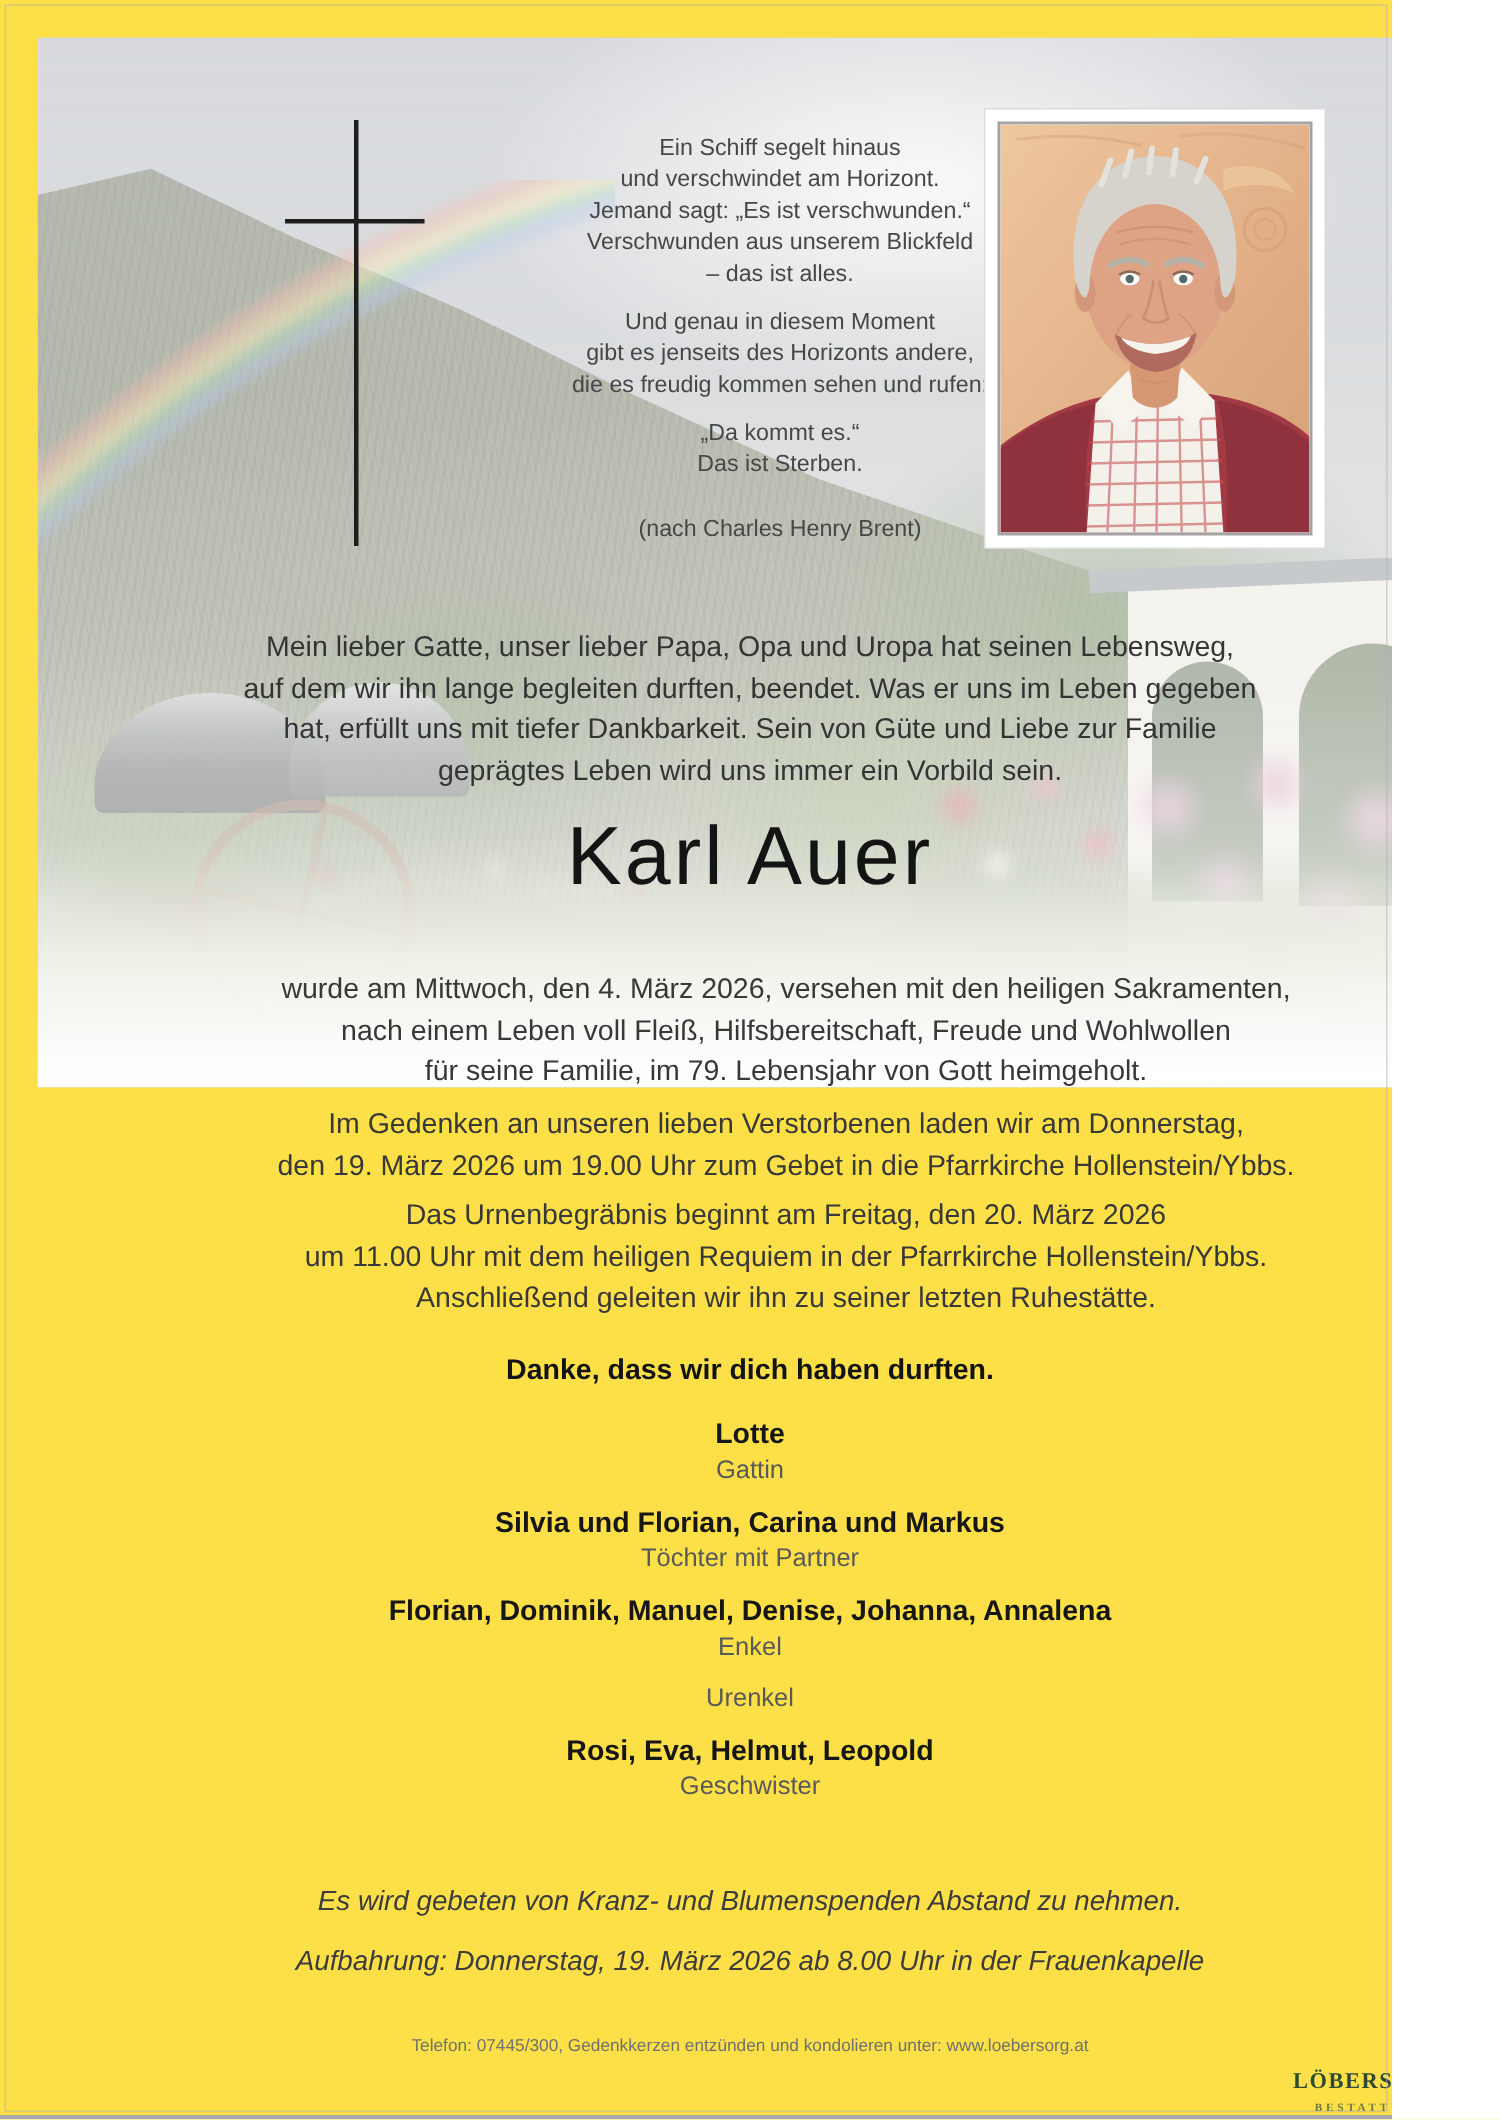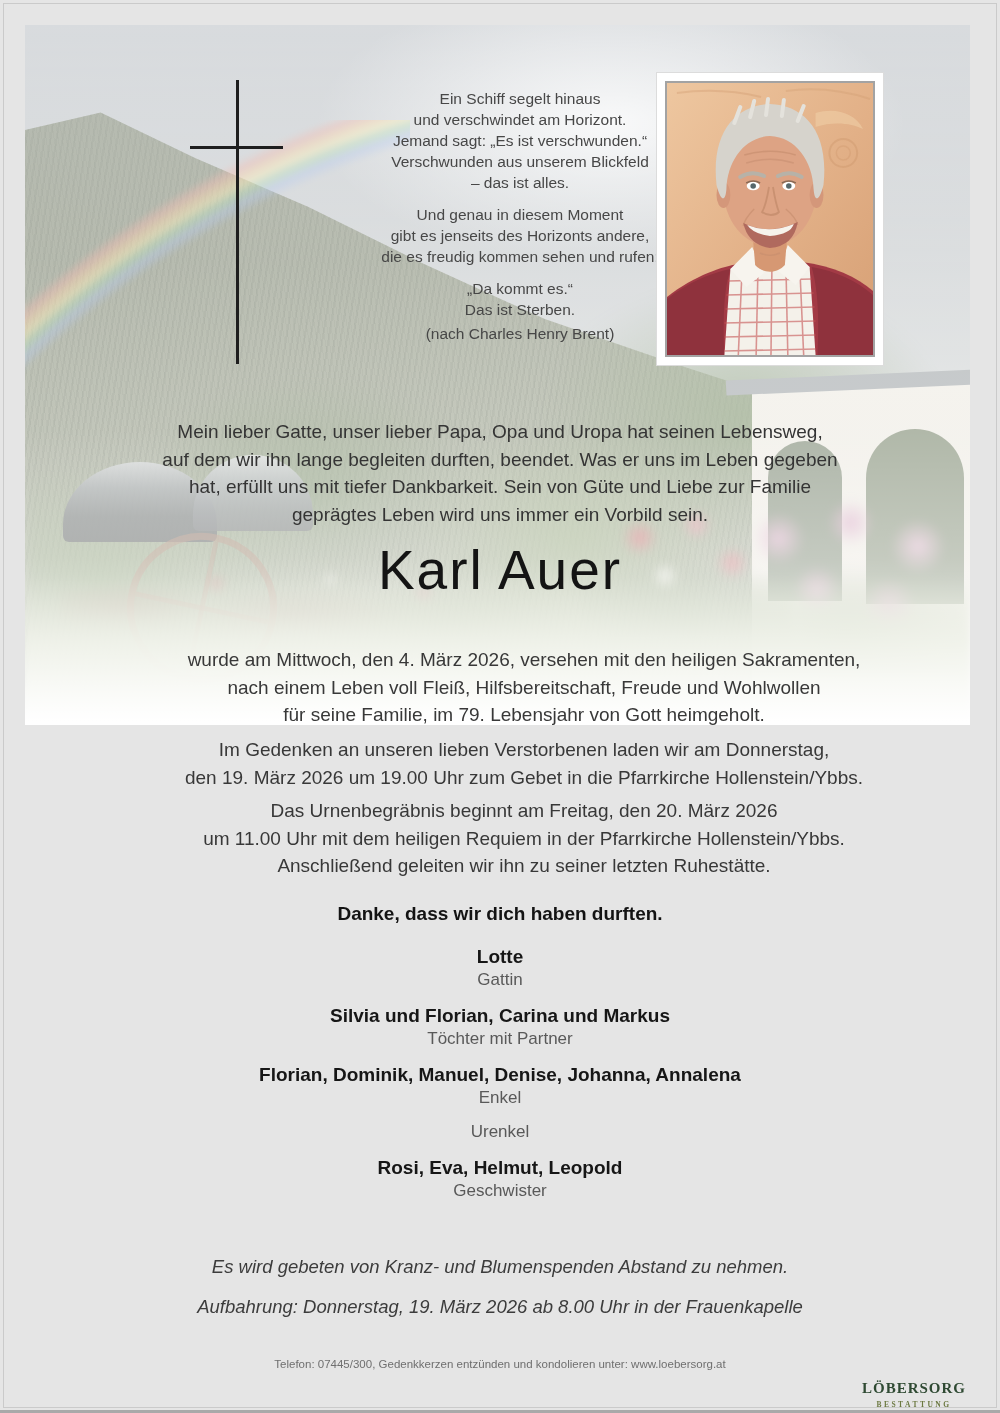--- a/index.html
+++ b/index.html
@@ -1,17 +1,17 @@
 <!DOCTYPE html>
 <html lang="de"><head>
 <meta charset="utf-8">
 <style>
   html,body{margin:0;padding:0;background:#ffffff;}
   .page{
-    position:relative; width:1000px; height:1413px; background:#e5e5e5;
+    position:relative; width:928px; height:1413px; background:#fde047;
     overflow:hidden; font-family:"Liberation Sans", sans-serif; color:#383838;
   }
   .scan-frame{position:absolute; left:3px; top:3px; right:3px; bottom:5px;
     border:1px solid rgba(175,175,175,.5); pointer-events:none; z-index:40;}
   .scan-bottom{position:absolute; left:0; right:0; bottom:0; height:3px; background:#a9a9a9; z-index:41;}
 
   
   .photo{position:absolute; left:25px; top:25px; width:945px; height:700px; overflow:hidden; z-index:1;}
   .sky{position:absolute; inset:0;
     background:
@@ -90,21 +90,21 @@
       rgba(255,255,255,.46) 58%, rgba(255,255,255,.60) 76%,
       rgba(255,255,255,.86) 92%, #ffffff 99.5%);}
   .cross-v{position:absolute; left:211px; top:55px; width:2.5px; height:284px; background:#1e1e1e; z-index:6;}
   .cross-h{position:absolute; left:165px; top:121px; width:93px; height:2.5px; background:#1e1e1e; z-index:6;}
 
   
   .lines{white-space:pre-line;}
   .poem{position:absolute; left:330px; top:88px; width:380px; text-align:center; z-index:5;
     font-size:15.5px; line-height:21px; color:#474747;}
   .poem .gap{height:11px;}
-  .poem-attrib{margin-top:3px;}
+  .poem-attrib{margin-top:22px;}
 
   .portrait-frame{position:absolute; left:656px; top:72px; width:228px; height:294px;
     background:#fff; padding:8px; box-sizing:border-box; z-index:5; border:1px solid #dcdcdc;}
   .portrait-inner{width:100%; height:100%; border:2px solid #a3a3a3; box-sizing:border-box; overflow:hidden;}
   .portrait-inner svg{display:block; width:100%; height:100%;}
 
   .intro{position:absolute; left:0; top:418px; width:1000px; text-align:center; z-index:5;
     font-size:19px; line-height:27.5px; color:#343434;}
   .name{position:absolute; left:0; top:538px; width:1000px; text-align:center; z-index:5;
     font-size:55px; letter-spacing:2px; color:#141414; font-weight:400;}

